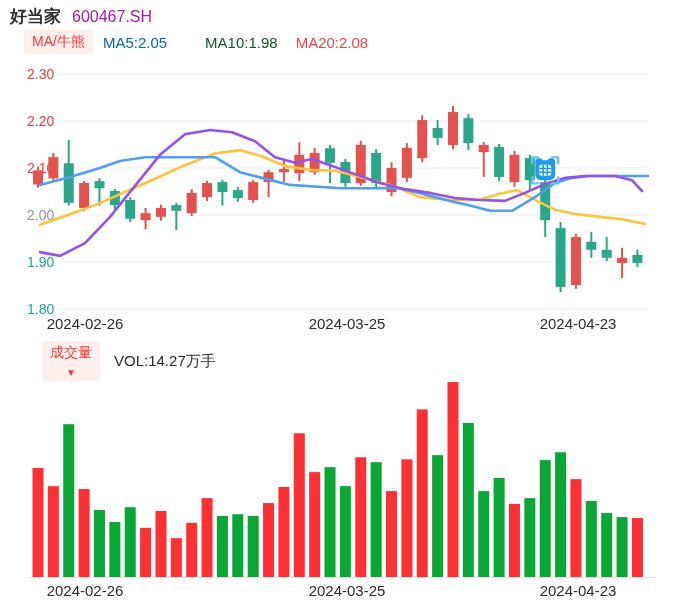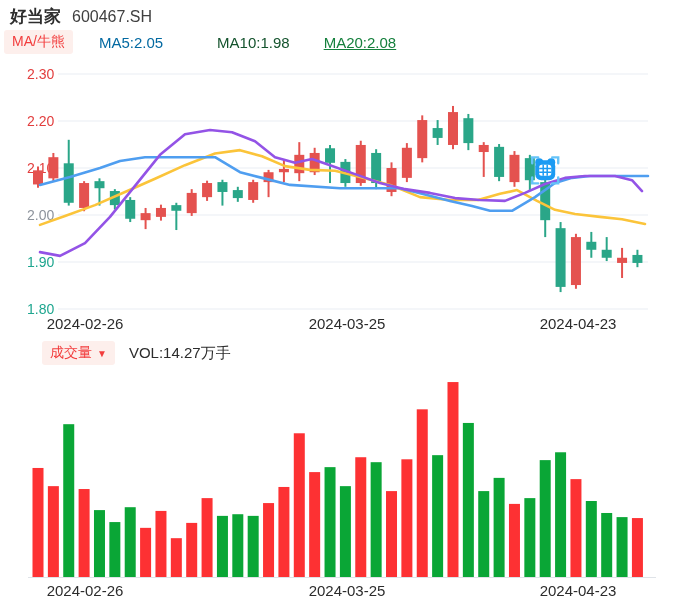--- a/index.html
+++ b/index.html
@@ -1,31 +1,31 @@
 <!DOCTYPE html>
 <html><head>
 <meta charset="utf-8">
 <style>
   html,body{margin:0;padding:0;}
   body{width:686px;height:606px;background:#ffffff;font-family:"Liberation Sans","DejaVu Sans",sans-serif;position:relative;overflow:hidden;}
   .abs{position:absolute;}
   .title-row{left:10px;top:5px;display:flex;align-items:baseline;gap:11px;}
   .stock-title{font-size:17px;font-weight:700;color:#2e2e2e;}
-  .stock-code{font-size:16px;color:#404040;}
-  .legend-row{left:4px;top:30px;display:flex;align-items:center;gap:16px;justify-content:flex-end;}
+  .stock-code{font-size:16px;color:#a21caf;}
+  .legend-row{left:24px;top:30px;display:flex;align-items:center;gap:0;justify-content:flex-end;}
   .ma-badge{background:#fdefec;color:#f23d3d;font-size:14px;padding:3px 8px;border-radius:3px;cursor:pointer;}
   .ma-item{font-size:15px;margin-left:16px;}
   .ma5{color:#0369a1;margin-left:10px;}
   .ma10{color:#14532d;margin-left:38px;}
-  .ma20{color:#15803d;margin-left:18px;text-decoration:underline;}
+  .ma20{color:#ef4444;margin-left:18px;}
   svg{display:block;}
   .xlabels{left:0;width:550px;height:20px;}
   .xlabels span{position:absolute;transform:translateX(-50%);font-size:15px;color:#2c2c2c;white-space:nowrap;}
   .vol-header{left:42px;top:341px;display:flex;align-items:center;}
-  .vol-badge{background:#fdefec;color:#f23d3d;font-size:14px;padding:3px 8px;border-radius:3px;cursor:pointer;display:flex;align-items:center;gap:5px;}
+  .vol-badge{background:#fdefec;color:#f23d3d;font-size:14px;padding:3px 8px;border-radius:3px;cursor:pointer;display:flex;align-items:center;gap:5px;flex-direction:column;}
   .vol-badge .arrow{font-size:10px;}
   .vol-label{font-size:15px;color:#2c2c2c;margin-left:14px;}
 </style>
 </head>
 <body>
 
 <div class="abs title-row">
   <span class="stock-title">好当家</span>
   <span class="stock-code">600467.SH</span>
 </div>

